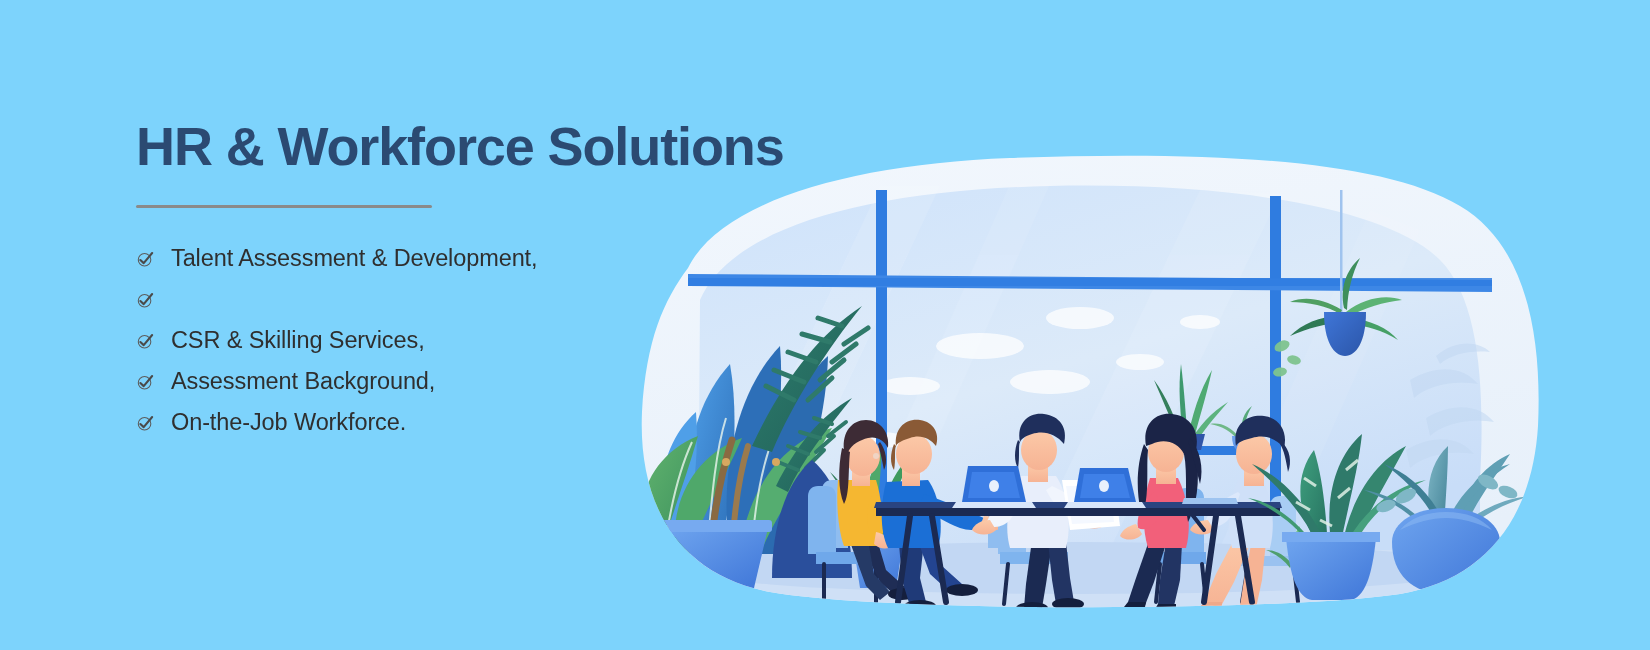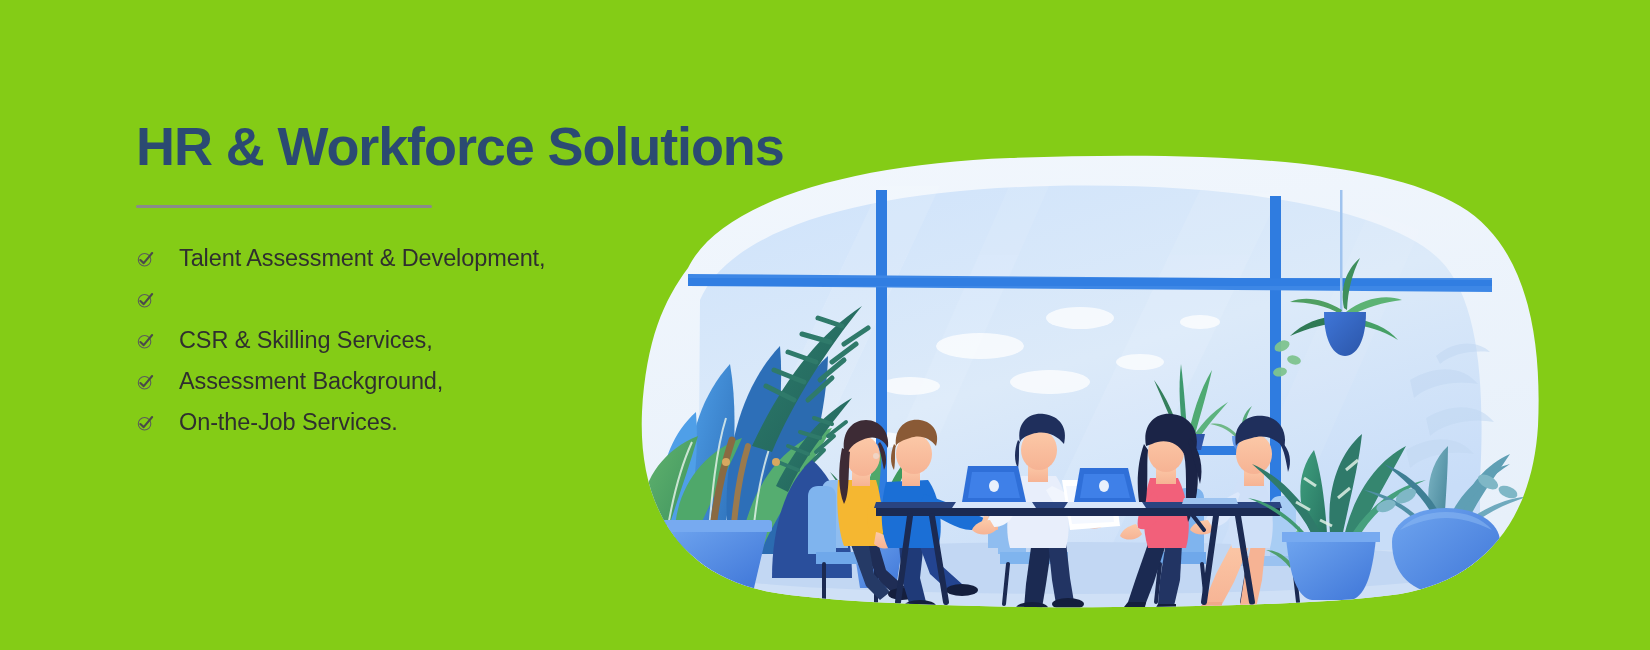--- a/index.html
+++ b/index.html
@@ -3,21 +3,21 @@
 <meta charset="utf-8">
 <style>
   html,body{margin:0;padding:0;}
   body{
     width:1650px;height:650px;
     background:#ffffff;
     font-family:"Liberation Sans", sans-serif;
     overflow:hidden;
     position:relative;
   }
-  .page{position:relative;width:1650px;height:650px;background:#84cc16;overflow:hidden;}
+  .page{position:relative;width:1650px;height:650px;background:#7dd3fc;overflow:hidden;}
 
   
   .text-col{
     position:absolute;
     left:136px; top:118px;
     width:620px;
   }
   .page-title{
     font-family:"Liberation Sans", sans-serif;
     font-size:54px;
@@ -38,21 +38,21 @@
   .feature-list{
     list-style:none;
     margin:0;
     padding:0;
     margin-top:30px;
   }
   .feature-item{
     display:flex;
     align-items:center;
     height:41px;
-    gap:24px;
+    gap:16px;
   }
   .check-icon{
     width:19px;height:19px;
     flex:0 0 19px;
     display:block;
     position:relative;
     top:1px;
   }
   .feature-label{
     font-family:"Liberation Sans", sans-serif;
@@ -124,21 +124,21 @@
         <span class="feature-label">Assessment Background,</span>
       </li>
 
       <li class="feature-item">
         <span class="check-icon">
           <svg viewBox="0 0 20 20" width="19" height="19" aria-hidden="true">
             <circle cx="9" cy="10.2" r="6.6" fill="none" stroke="#5b5b5b" stroke-width="1.1"></circle>
             <path d="M4.6 10.6 L8.1 13.8 L17 3.2" fill="none" stroke="#4a4a4a" stroke-width="2.2" stroke-linecap="round" stroke-linejoin="round"></path>
           </svg>
         </span>
-        <span class="feature-label">On-the-Job Services.</span>
+        <span class="feature-label">On-the-Job Workforce.</span>
       </li>
 
     </ul>
   </div>
 
   <div class="illustration">
     <svg viewBox="0 0 1000 460" xmlns="http://www.w3.org/2000/svg">
       <defs>
         <linearGradient id="gWin" x1="0" y1="0" x2="0.6" y2="1">
           <stop offset="0%" stop-color="#cfe3fb"></stop>

